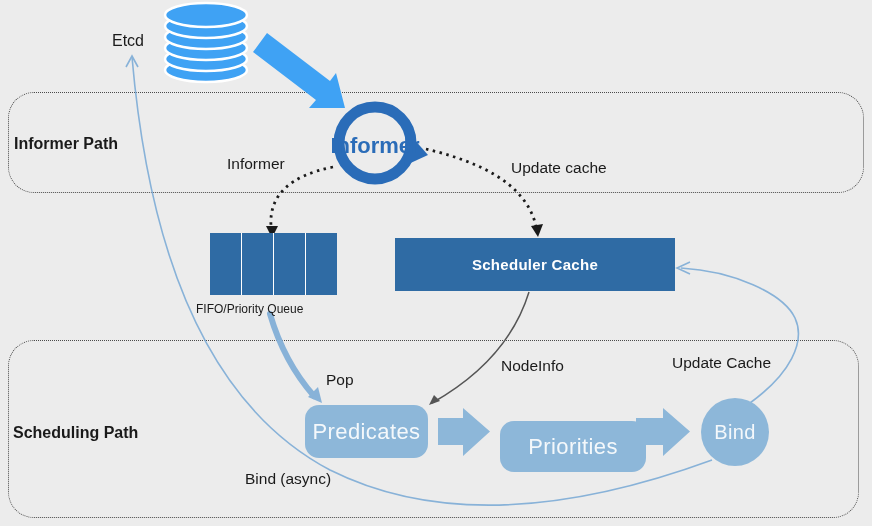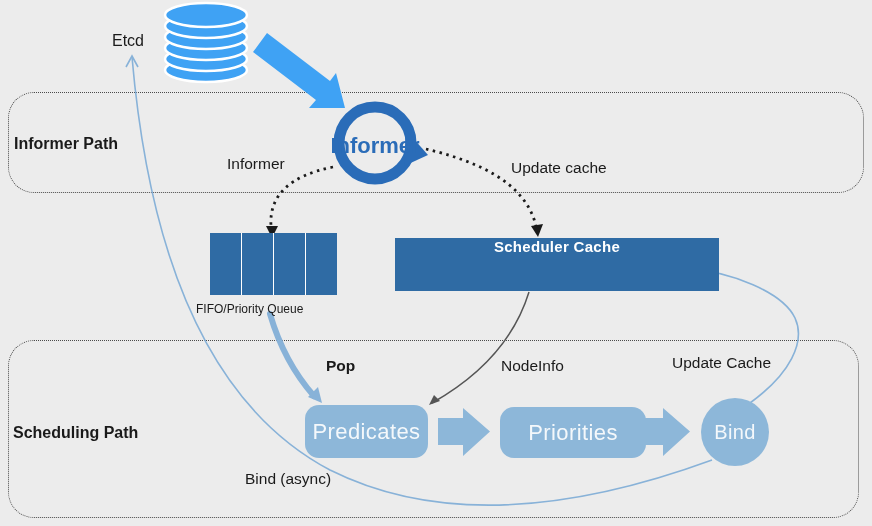--- a/index.html
+++ b/index.html
@@ -26,41 +26,41 @@
   #lane-informer{left:8px;top:92px;width:856px;height:101px;}
   #lane-scheduling{left:8px;top:340px;width:851px;height:178px;}
   svg.wires{position:absolute;left:0;top:0;z-index:2;pointer-events:none;}
   .node{position:absolute;z-index:3;box-sizing:border-box;}
   #queue{
     left:210px;top:233px;width:127px;height:62px;background:#ffffff;
     display:grid;grid-template-columns:repeat(4,1fr);gap:1.5px;
   }
   .queue-slot{background:var(--dark_blue);}
   #scheduler-cache{
-    left:395px;top:238px;width:324px;height:53px;background:var(--dark_blue);
+    left:395px;top:238px;width:280px;height:53px;background:var(--dark_blue);
     color:#fff;font-size:15px;font-weight:bold;letter-spacing:.3px;
-    display:flex;justify-content:center;
+    display:flex;align-items:center;justify-content:center;
   }
   .stage{
     background:var(--light_blue);color:#f4f8fb;border-radius:14px;
     display:flex;align-items:center;justify-content:center;
     font-size:22px;letter-spacing:.4px;
   }
   #predicates{left:305px;top:405px;width:123px;height:53px;}
-  #priorities{left:500px;top:407px;width:146px;height:51px;}
+  #priorities{left:500px;top:421px;width:146px;height:51px;}
   #bind-circle{left:701px;top:398px;width:68px;height:68px;border-radius:50%;font-size:20px;}
   .lbl{position:absolute;z-index:4;font-size:15.5px;white-space:nowrap;}
   .lbl.bold{font-weight:bold;font-size:16px;}
   #lbl-etcd{left:112px;top:32px;font-size:16px;}
   #lbl-informer-path{left:14px;top:135px;}
   #lbl-scheduling-path{left:13px;top:424px;}
   #lbl-enqueue{left:227px;top:155px;}
   #lbl-update-cache-informer{left:511px;top:159px;}
   #lbl-queue{left:196px;top:302px;font-size:12px;}
-  #lbl-pop{left:326px;top:357px;font-weight:bold;}
+  #lbl-pop{left:326px;top:371px;}
   #lbl-nodeinfo{left:501px;top:357px;}
   #lbl-update-cache-bind{left:672px;top:354px;}
   #lbl-bind-async{left:201px;top:470px;margin-left:44px;}
   #lbl-informer-text{
     left:330px;top:133px;width:90px;text-align:center;z-index:4;
     color:var(--informer_blue);font-weight:bold;font-size:22px;
   }
 </style>
 </head>
 <body>

